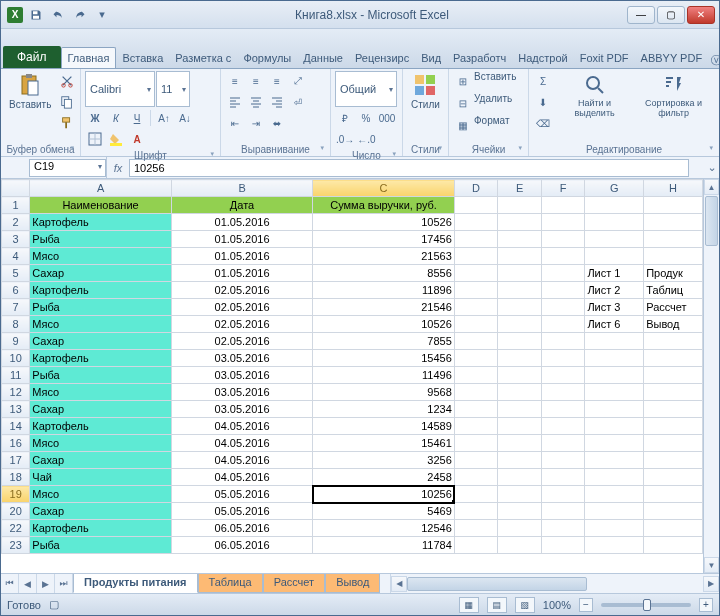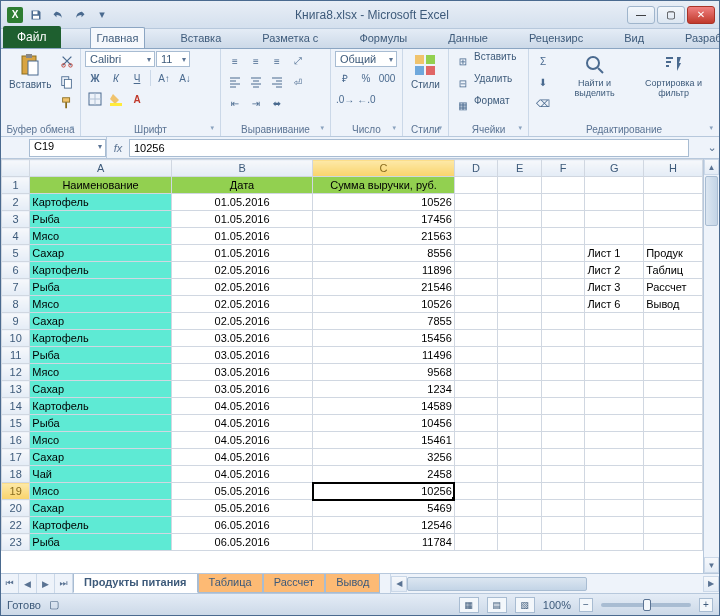--- a/index.html
+++ b/index.html
@@ -11,38 +11,38 @@
 .titlebar { height: 28px; background: linear-gradient(#e8eef6,#d4e0ee); display: flex; align-items: center; border-bottom: 1px solid #b7c8dc; font-size: 11px; }
 .qat { display: flex; align-items: center; gap: 4px; padding: 0 6px; }
 .excel-icon { width: 16px; height: 16px; background: #2e7d32; border-radius: 2px; display: inline-flex; align-items: center; justify-content: center; color: #fff; font-size: 10px; font-weight: bold; }
 .qat-btn { width: 18px; height: 18px; display: inline-flex; align-items: center; justify-content: center; color: #4a6a8f; cursor: pointer; }
 .qat-btn svg { width: 12px; height: 12px; }
 .title-center { flex: 1; text-align: center; color: #3d5a7a; font-size: 12px; }
 .win-ctrls { display: flex; gap: 2px; padding-right: 4px; }
 .win-btn { width: 28px; height: 18px; border-radius: 3px; display: inline-flex; align-items: center; justify-content: center; font-size: 10px; cursor: pointer; border: 1px solid #9fb5cc; background: linear-gradient(#f3f7fb,#dce6f1); }
 .win-btn.close { background: linear-gradient(#f08080,#c0392b); color: #fff; border-color: #a93226; }
 
-.tabbar { height: 20px; background: linear-gradient(#e4ecf6,#ccd9e8); display: flex; align-items: flex-end; font-size: 11px; border-bottom: 1px solid #8ba5c2; gap: 29px; }
+.tabbar { height: 40px; background: linear-gradient(#e4ecf6,#ccd9e8); display: flex; align-items: flex-end; font-size: 11px; border-bottom: 1px solid #8ba5c2; }
 .file-tab { background: #1e5f2f; color: #fff; padding: 4px 14px; font-size: 12px; border-radius: 2px 2px 0 0; margin-left: 2px; cursor: pointer; }
 .rtab { padding: 4px 6px; color: #3d5a7a; cursor: pointer; white-space: nowrap; }
 .rtab.active { background: #f5f8fc; border: 1px solid #8ba5c2; border-bottom: none; border-radius: 2px 2px 0 0; }
 .tab-right { margin-left: auto; display: flex; gap: 4px; padding-right: 6px; align-items: center; }
 .tab-right .mini { width: 16px; height: 16px; display: inline-flex; align-items: center; justify-content: center; color: #4a6a8f; cursor: pointer; font-size: 11px; }
 
 .ribbon { height: 88px; background: #eef3fa; display: flex; border-bottom: 1px solid #b7c8dc; font-size: 10px; color: #3d5a7a; }
 .rg { border-right: 1px solid #cbd8e8; display: flex; flex-direction: column; padding: 2px 4px 0; }
 .rg-body { flex: 1; display: flex; gap: 2px; align-items: flex-start; }
 .rg-label { text-align: center; font-size: 10px; color: #5a7393; padding: 1px 0; position: relative; }
 .rg-label::after { content: '▾'; font-size: 7px; position: absolute; right: 2px; color: #8aa2be; }
 .rbtn { min-width: 20px; height: 20px; border: 1px solid transparent; display: inline-flex; align-items: center; justify-content: center; cursor: pointer; border-radius: 2px; color: #4a6a8f; }
 .big-btn { display: flex; flex-direction: column; align-items: center; gap: 2px; padding: 2px 4px; cursor: pointer; border-radius: 2px; }
 .big-ico { width: 24px; height: 24px; display: inline-flex; align-items: center; justify-content: center; }
 .col { display: flex; flex-direction: column; gap: 1px; }
 .row { display: flex; gap: 1px; }
-.combo { height: 16px; border: 1px solid #a8bcd2; background: #fff; font-size: 11px; padding: 0 14px 0 4px; display: inline-flex; align-items: center; position: relative; cursor: pointer; }
+.combo { height: 36px; border: 1px solid #a8bcd2; background: #fff; font-size: 11px; padding: 0 14px 0 4px; display: inline-flex; align-items: center; position: relative; cursor: pointer; }
 .combo::after { content: '▾'; position: absolute; right: 3px; font-size: 8px; color: #5a7393; }
 .sep { width: 1px; background: #cbd8e8; margin: 2px 2px; }
 
 .formula-row { height: 22px; display: flex; align-items: stretch; border-bottom: 1px solid #b7c8dc; background: #eef3fa; font-size: 11px; }
 .namebox-wrap { width: 106px; display: flex; align-items: center; padding-left: 28px; border-right: 1px solid #b7c8dc; }
 .namebox { flex: 1; border: 1px solid #a8bcd2; background: #fff; height: 18px; padding: 0 14px 0 4px; font-size: 11px; position: relative; }
 .namebox::after { content: '▾'; position: absolute; right: 3px; top: 2px; font-size: 8px; color: #5a7393; }
 .fx-area { display: flex; align-items: center; flex: 1; }
 .fx-btn { width: 22px; text-align: center; color: #5a7393; font-style: italic; cursor: pointer; }
 .fbar { flex: 1; border: 1px solid #a8bcd2; background: #fff; height: 18px; padding: 0 4px; display: flex; align-items: center; margin-right: 16px; }
@@ -523,31 +523,20 @@
               <td class="nm">Картофель</td>
               <td class="dt">04.05.2016</td>
               <td class="vl">14589</td>
               <td class=""></td>
               <td class=""></td>
               <td class=""></td>
               <td class=""></td>
               <td class=""></td>
             </tr>
             <tr>
-              <th class="rowh">15</th>
-              <td class="nm">Рыба</td>
-              <td class="dt">04.05.2016</td>
-              <td class="vl">10456</td>
-              <td class=""></td>
-              <td class=""></td>
-              <td class=""></td>
-              <td class=""></td>
-              <td class=""></td>
-            </tr>
-            <tr>
               <th class="rowh">16</th>
               <td class="nm">Мясо</td>
               <td class="dt">04.05.2016</td>
               <td class="vl">15461</td>
               <td class=""></td>
               <td class=""></td>
               <td class=""></td>
               <td class=""></td>
               <td class=""></td>
             </tr>

